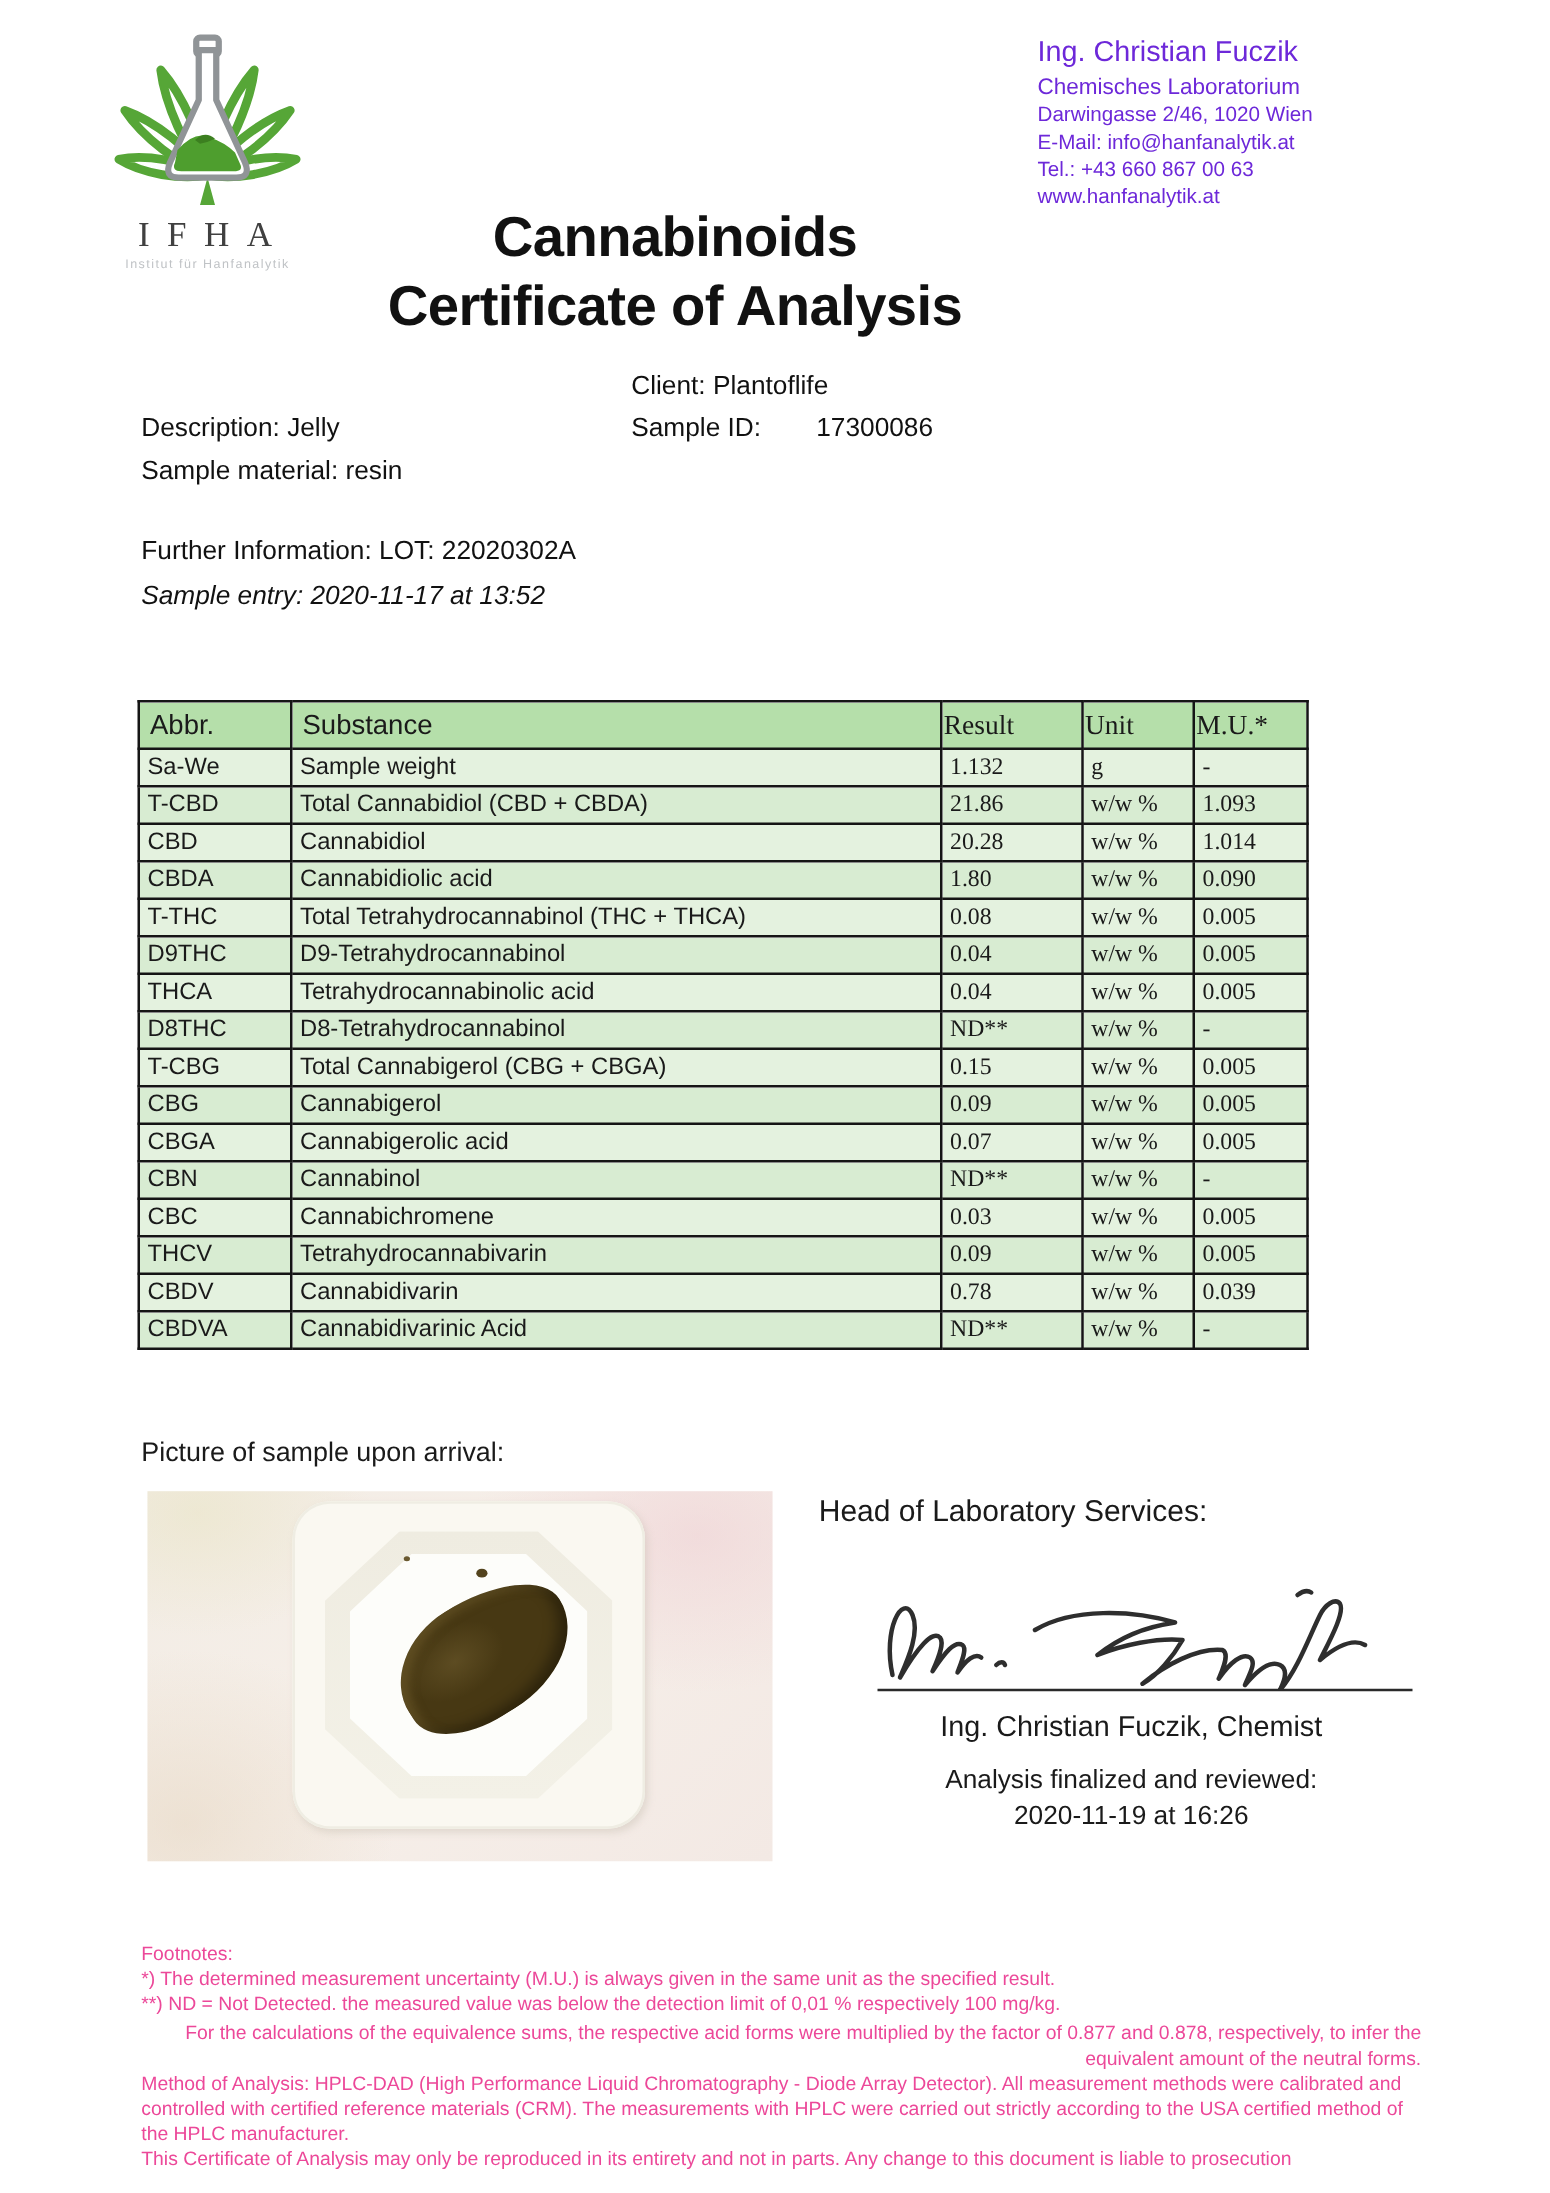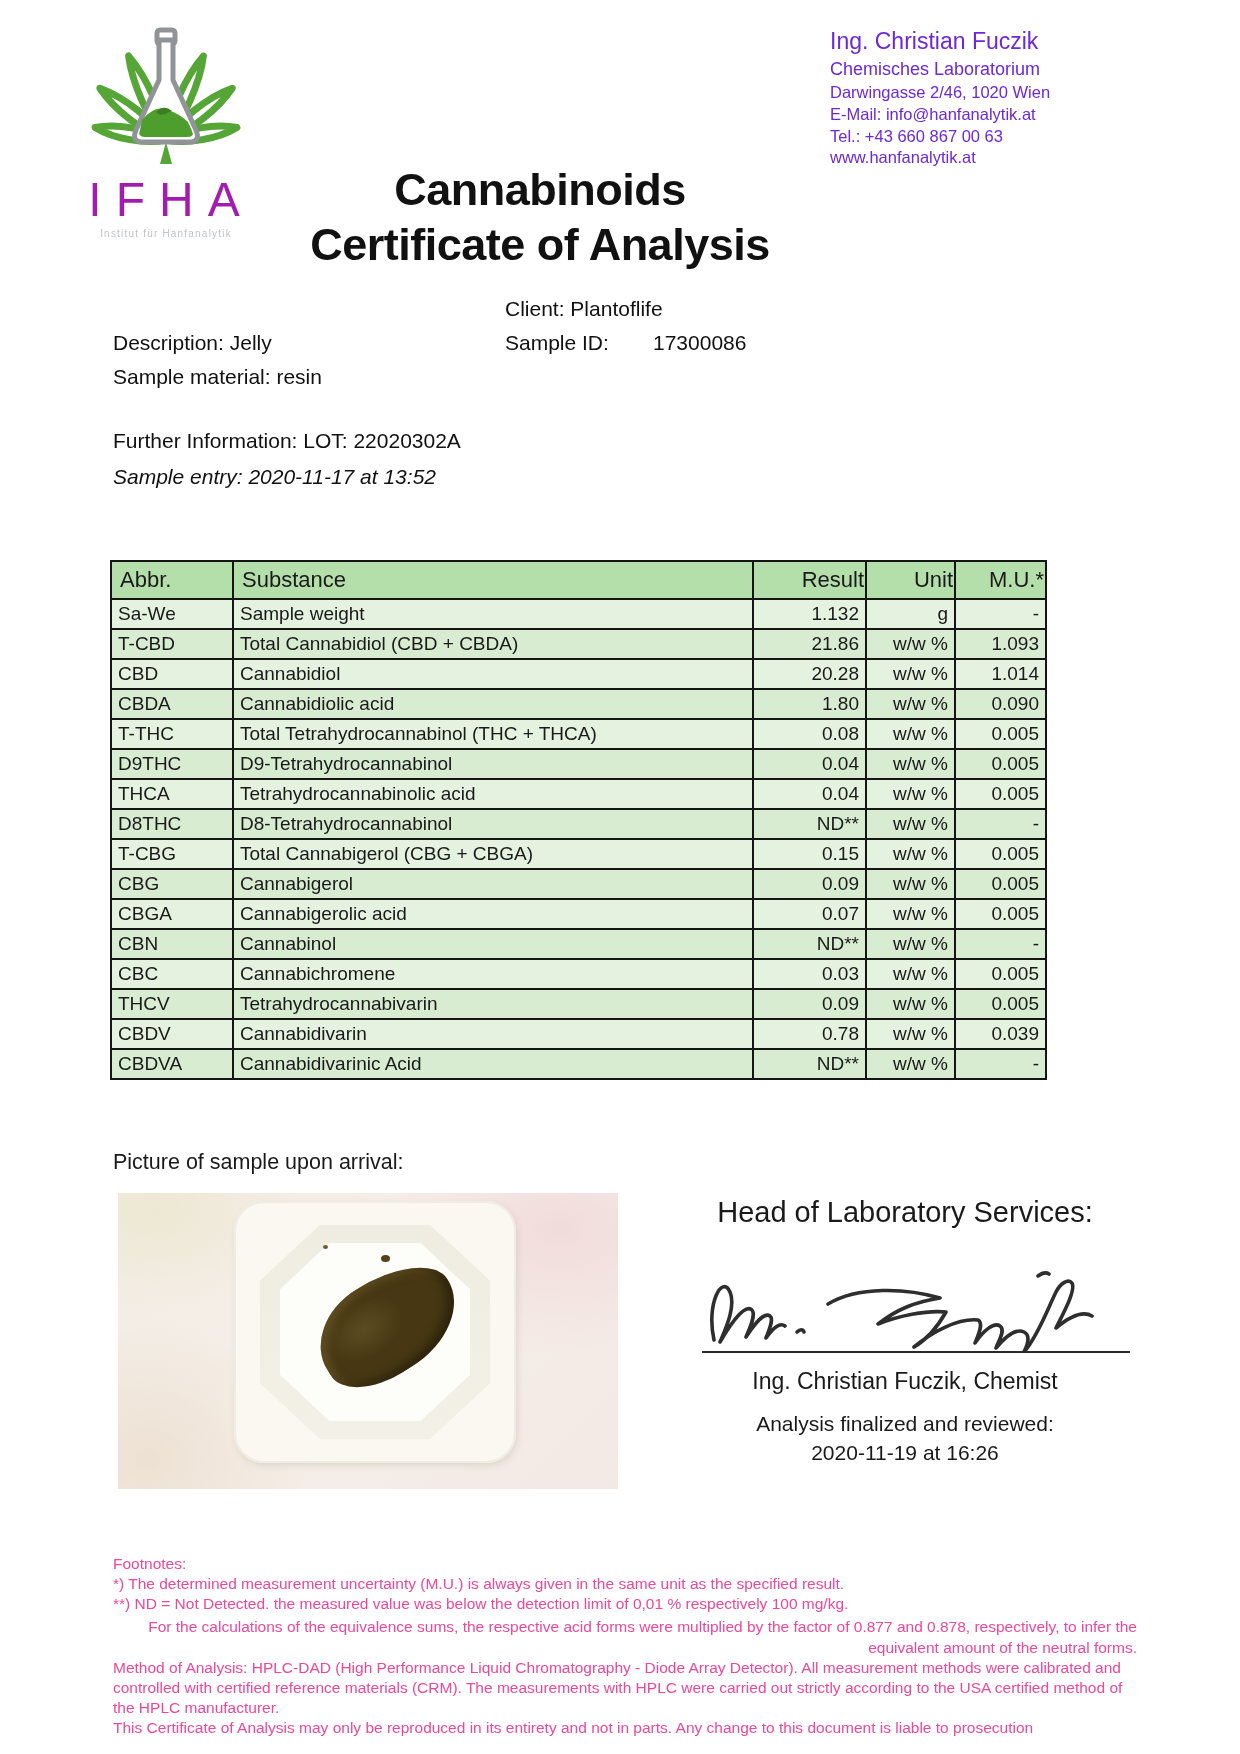--- a/index.html
+++ b/index.html
@@ -6,36 +6,36 @@
   .page {
     position:relative; width:1240px; height:1754px; background:#ffffff;
     font-family:"Liberation Sans", sans-serif; color:#1a1a1a; overflow:hidden;
   }
   
   .contact { position:absolute; left:830px; top:28px; width:400px; color:#6d28d9; }
   .contact .l1 { font-size:23px; margin-bottom:4px; }
   .contact .l2 { font-size:18px; margin-bottom:2px; }
   .contact .l3 { font-size:16.5px; line-height:1.32; }
   .logo { position:absolute; left:66px; top:22px; width:200px; text-align:center; }
-  .logo-acronym { font-size:48px; color:#a21caf; letter-spacing:14px; margin-top:-4px; padding-left:10px; }
+  .logo-acronym { font-size:28px; color:#404040; letter-spacing:14px; margin-top:-4px; padding-left:10px;font-family:Liberation Serif, serif; }
   .logo-subtitle { font-size:10px; color:#c0c3c6; letter-spacing:1.2px; margin-top:1px; }
   .doc-title { position:absolute; left:140px; top:162px; width:800px; text-align:center;
     font-size:45px; font-weight:700; line-height:1.23; letter-spacing:-0.5px; color:#111; }
   
   .info { position:absolute; font-size:21px; color:#111; white-space:nowrap; }
   
   table.results { position:absolute; left:110px; top:560px; width:935px;
     border-collapse:collapse; table-layout:fixed; }
   table.results th, table.results td { border:2px solid #151515; overflow:hidden; }
   table.results th { background:#b5dfaa; font-size:22px; font-weight:500; height:34px; }
   table.results td { font-size:19px; height:26px; padding:1px 6px; }
   table.results tr:nth-child(odd) td { background:#e4f2df; }
   table.results tr:nth-child(even) td { background:#d8ecd2; }
   th.c0, td.c0, th.c1, td.c1 { text-align:left; padding-left:8px;margin-top:39px; }
-  th.c2, td.c2, th.c3, td.c3, th.c4, td.c4 { text-align:right; }
+  th.c2, td.c2, th.c3, td.c3, th.c4, td.c4 { text-align:left;font-family:Liberation Serif, serif; }
   
   .pic-label { position:absolute; left:113px; top:1150px; font-size:21.5px; }
   .photo { position:absolute; left:118px; top:1193px; width:500px; height:296px;
     background:
       radial-gradient(260px 180px at 88% 12%, rgba(238,205,210,.55), rgba(238,205,210,0) 70%),
       radial-gradient(240px 200px at 6% 90%, rgba(231,216,196,.6), rgba(231,216,196,0) 70%),
       radial-gradient(200px 140px at 8% 6%, rgba(233,228,196,.55), rgba(233,228,196,0) 70%),
       linear-gradient(135deg, #f2ece4 0%, #f6efe9 45%, #f3e9e4 100%);
   }
   .dish { position:absolute; left:116px; top:8px; width:282px; height:262px;
@@ -48,21 +48,21 @@
     background:#fdfdfa;
     clip-path:polygon(26% 0, 74% 0, 100% 26%, 100% 74%, 74% 100%, 26% 100%, 0 74%, 0 26%); }
   .blob { position:absolute; left:195px; top:85px; width:150px; height:95px; transform:rotate(-32deg);
     background:radial-gradient(60px 40px at 35% 40%, #5d4c22, #473813 70%),
                radial-gradient(50px 35px at 70% 65%, #52421c, rgba(82,66,28,0) 75%), #473813;
     border-radius:48% 60% 55% 45% / 60% 45% 62% 40%;
     box-shadow:inset -6px -6px 10px rgba(0,0,0,.35), inset 5px 5px 8px rgba(120,100,50,.5); }
   .speck1 { position:absolute; left:263px; top:62px; width:9px; height:7px; background:#53431d; border-radius:50%; }
   .speck2 { position:absolute; left:205px; top:52px; width:5px; height:4px; background:#6a5930; border-radius:50%; }
   
-  .sig-heading { position:absolute; left:655px; top:1196px; width:500px; text-align:center; font-size:29px; }
+  .sig-heading { position:absolute; left:655px; top:1196px; width:500px; font-size:24px; }
   .sig-svg { position:absolute; left:700px; top:1252px; }
   .sig-line { position:absolute; left:702px; top:1351px; width:428px; border-top:2px solid #2a2a2a; }
   .sig-name { position:absolute; left:655px; top:1368px; width:500px; text-align:center; font-size:23px; }
   .sig-final { position:absolute; left:655px; top:1412px; width:500px; text-align:center; font-size:21px; }
   .sig-date { position:absolute; left:655px; top:1441px; width:500px; text-align:center; font-size:21px; }
   
   .footnotes { position:absolute; left:113px; top:1554px; width:1024px; font-size:15.5px; line-height:1.3; color:#ec4899; }
   .footnotes p { margin:0; }
   .footnotes p.gap { margin-top:3px;text-align:right; }
 </style>

